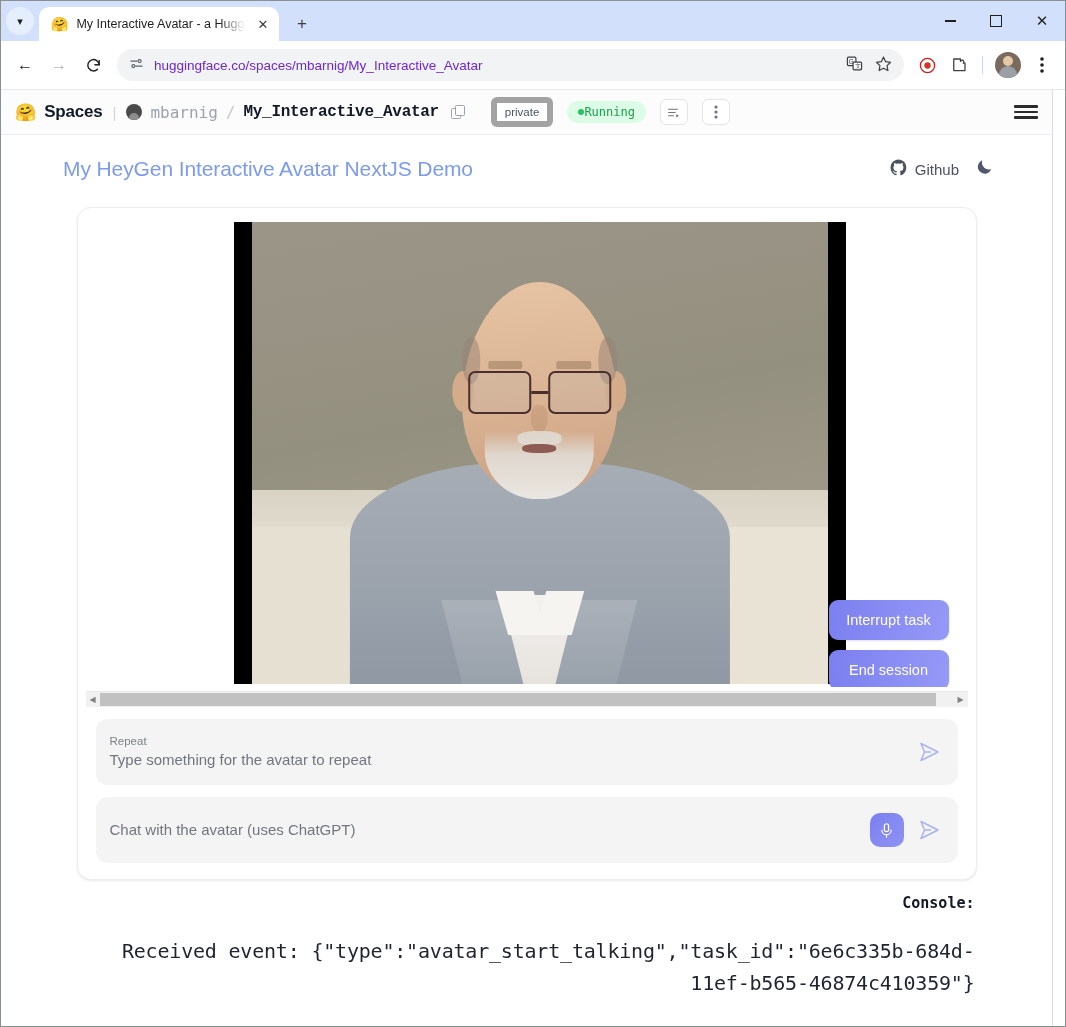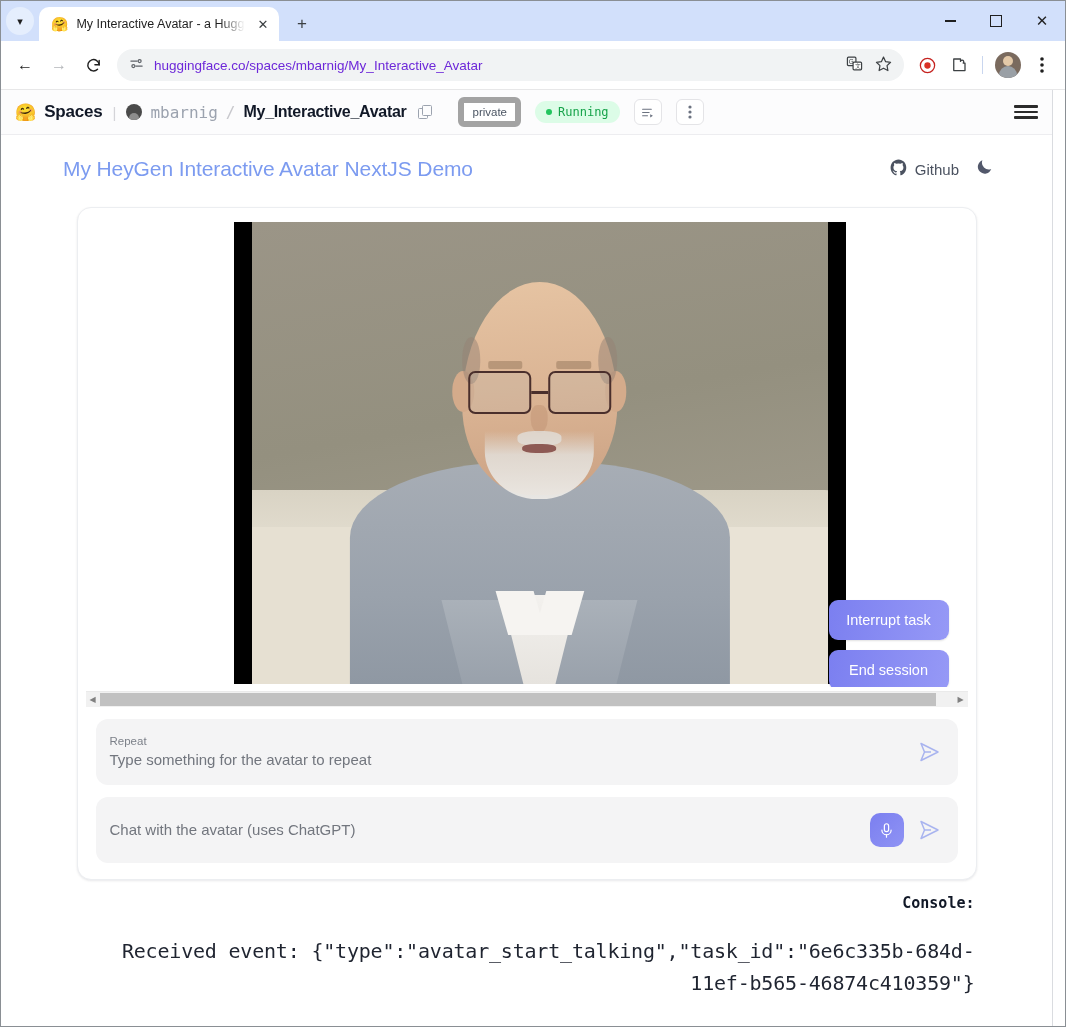--- a/index.html
+++ b/index.html
@@ -189,21 +189,21 @@
     content:""; position:absolute; left:3px; bottom:0;
     width:10px; height:7px; border-radius:5px 5px 0 0; background:#8d8d8d;
   }
   .hf-owner {
     font-size: 16px; color: #9ca3af;
     font-family: "DejaVu Sans Mono", monospace;
   }
   .hf-slash { font-size: 16px; color: #c7c7cc; font-family: "DejaVu Sans Mono", monospace; }
   .hf-name {
     font-size: 16px; color: #111827; font-weight: bold;
-    font-family: Liberation Sans, sans-serif;
+    font-family: Liberation Mono, monospace;
     letter-spacing: -0.3px;
   }
   .copy-icon {
     width: 14px; height: 14px; position: relative;
     margin-left: 4px; flex: 0 0 auto;
   }
   .copy-icon::before {
     content:""; position:absolute; left:0; top:3px;
     width:8px; height:9px; border:1.3px solid #9ca3af; border-radius:1.5px;
   }
@@ -219,21 +219,21 @@
     font-size: 11.5px; color: #4b5563;
     background: #fff;
     margin-left: 18px;
   }
   .badge-running {
     background: #dcfce7;
     border-radius: 14px;
     padding: 4px 11px;
     font-size: 12px; color: #16a34a;
     font-family: "DejaVu Sans Mono", monospace;
-    display: flex; align-items: center; gap: 6px;
+    display: flex; align-items: center; gap: 0;
     margin-left: 6px;
   }
   .dot-green { width: 6px; height: 6px; border-radius: 50%; background: #22c55e; }
   .hf-iconbtn {
     border: 1px solid #e4e4e7;
     border-radius: 6px;
     width: 26px; height: 24px;
     display: flex; align-items: center; justify-content: center;
     background: #fff;
     color: #6b7280;

